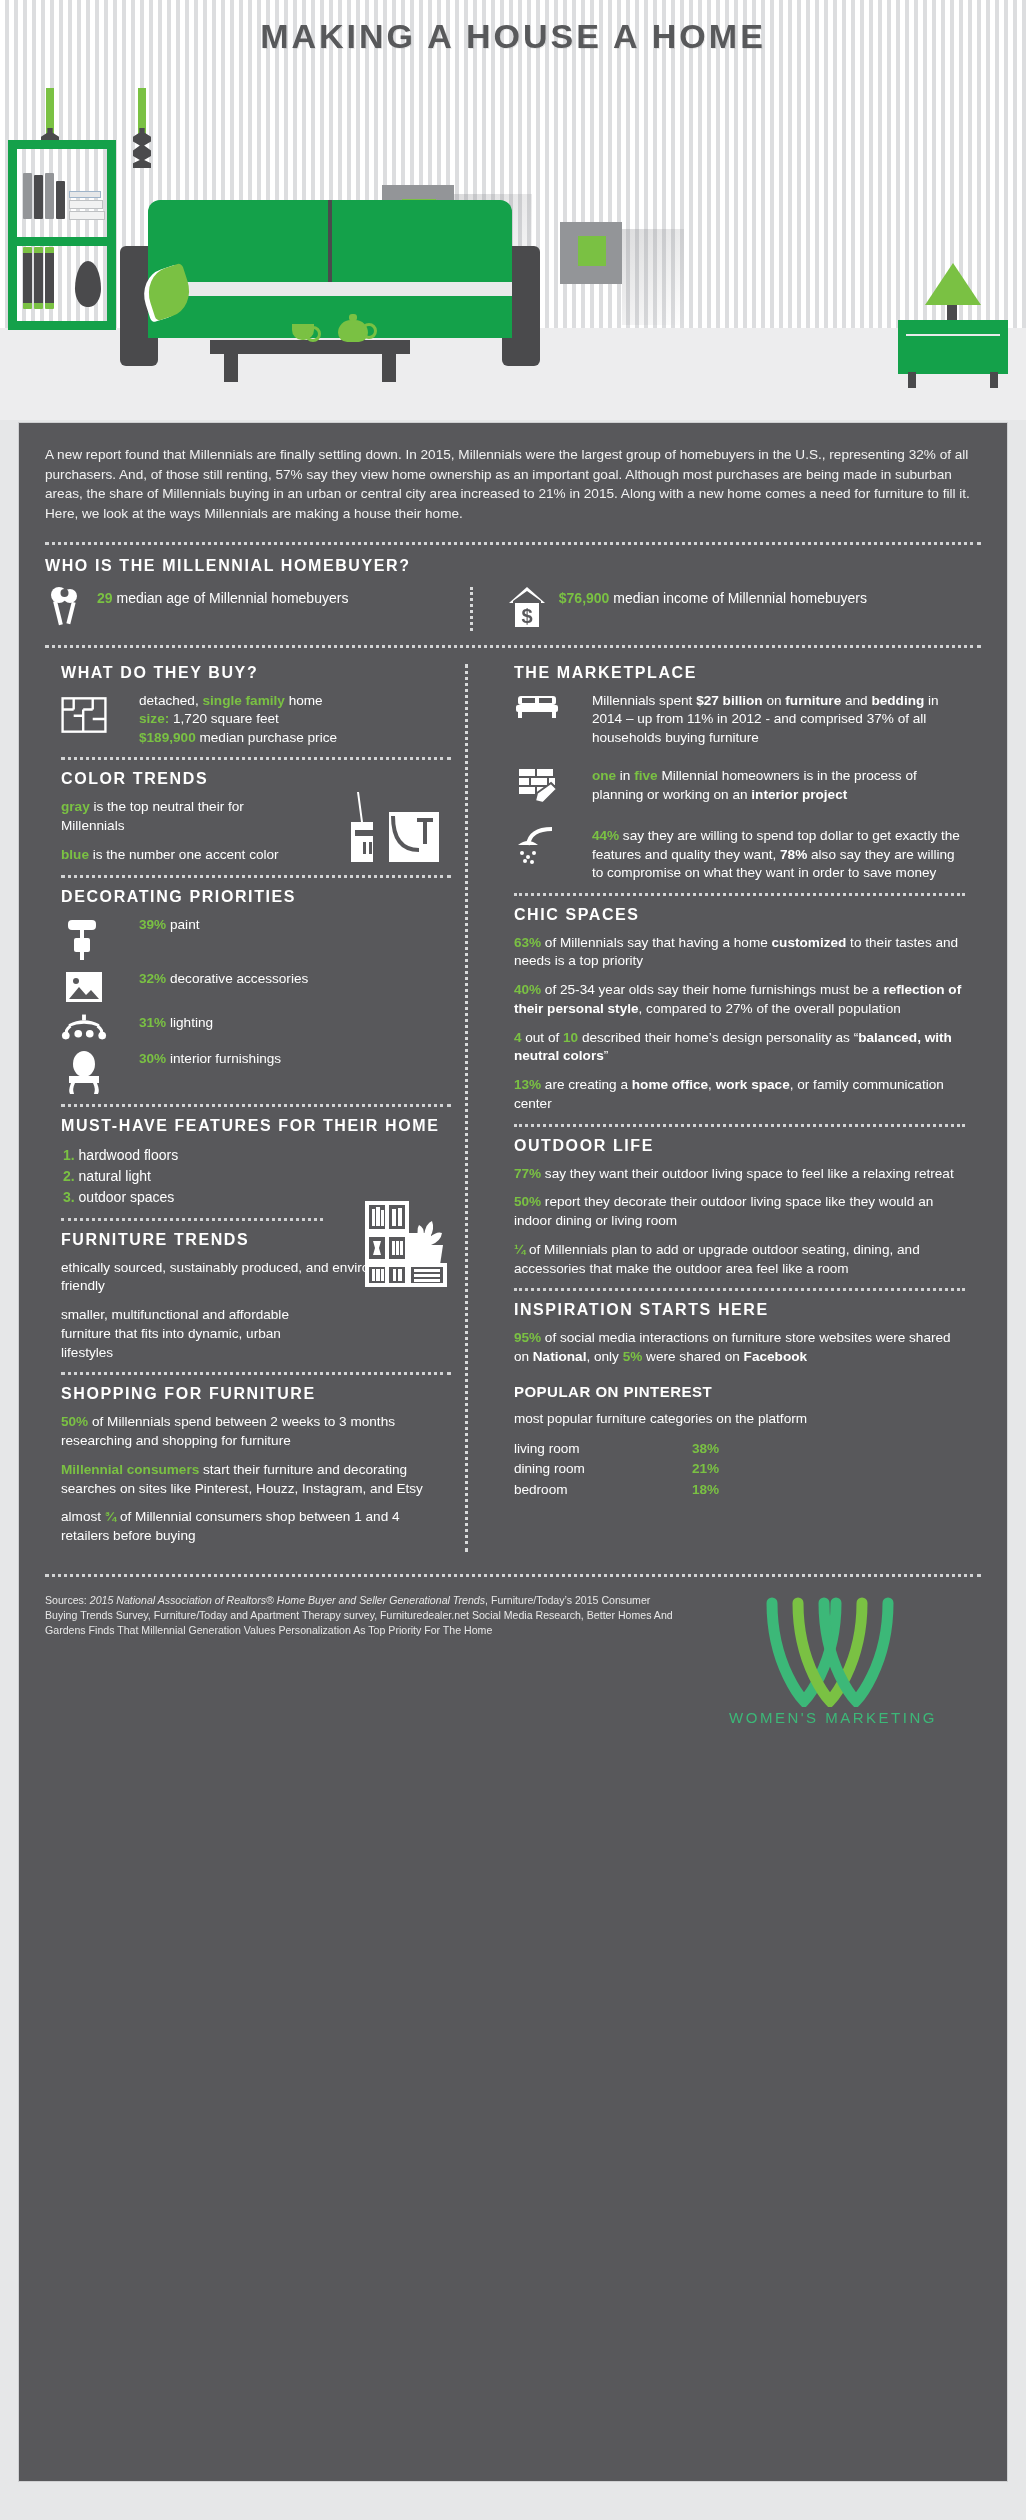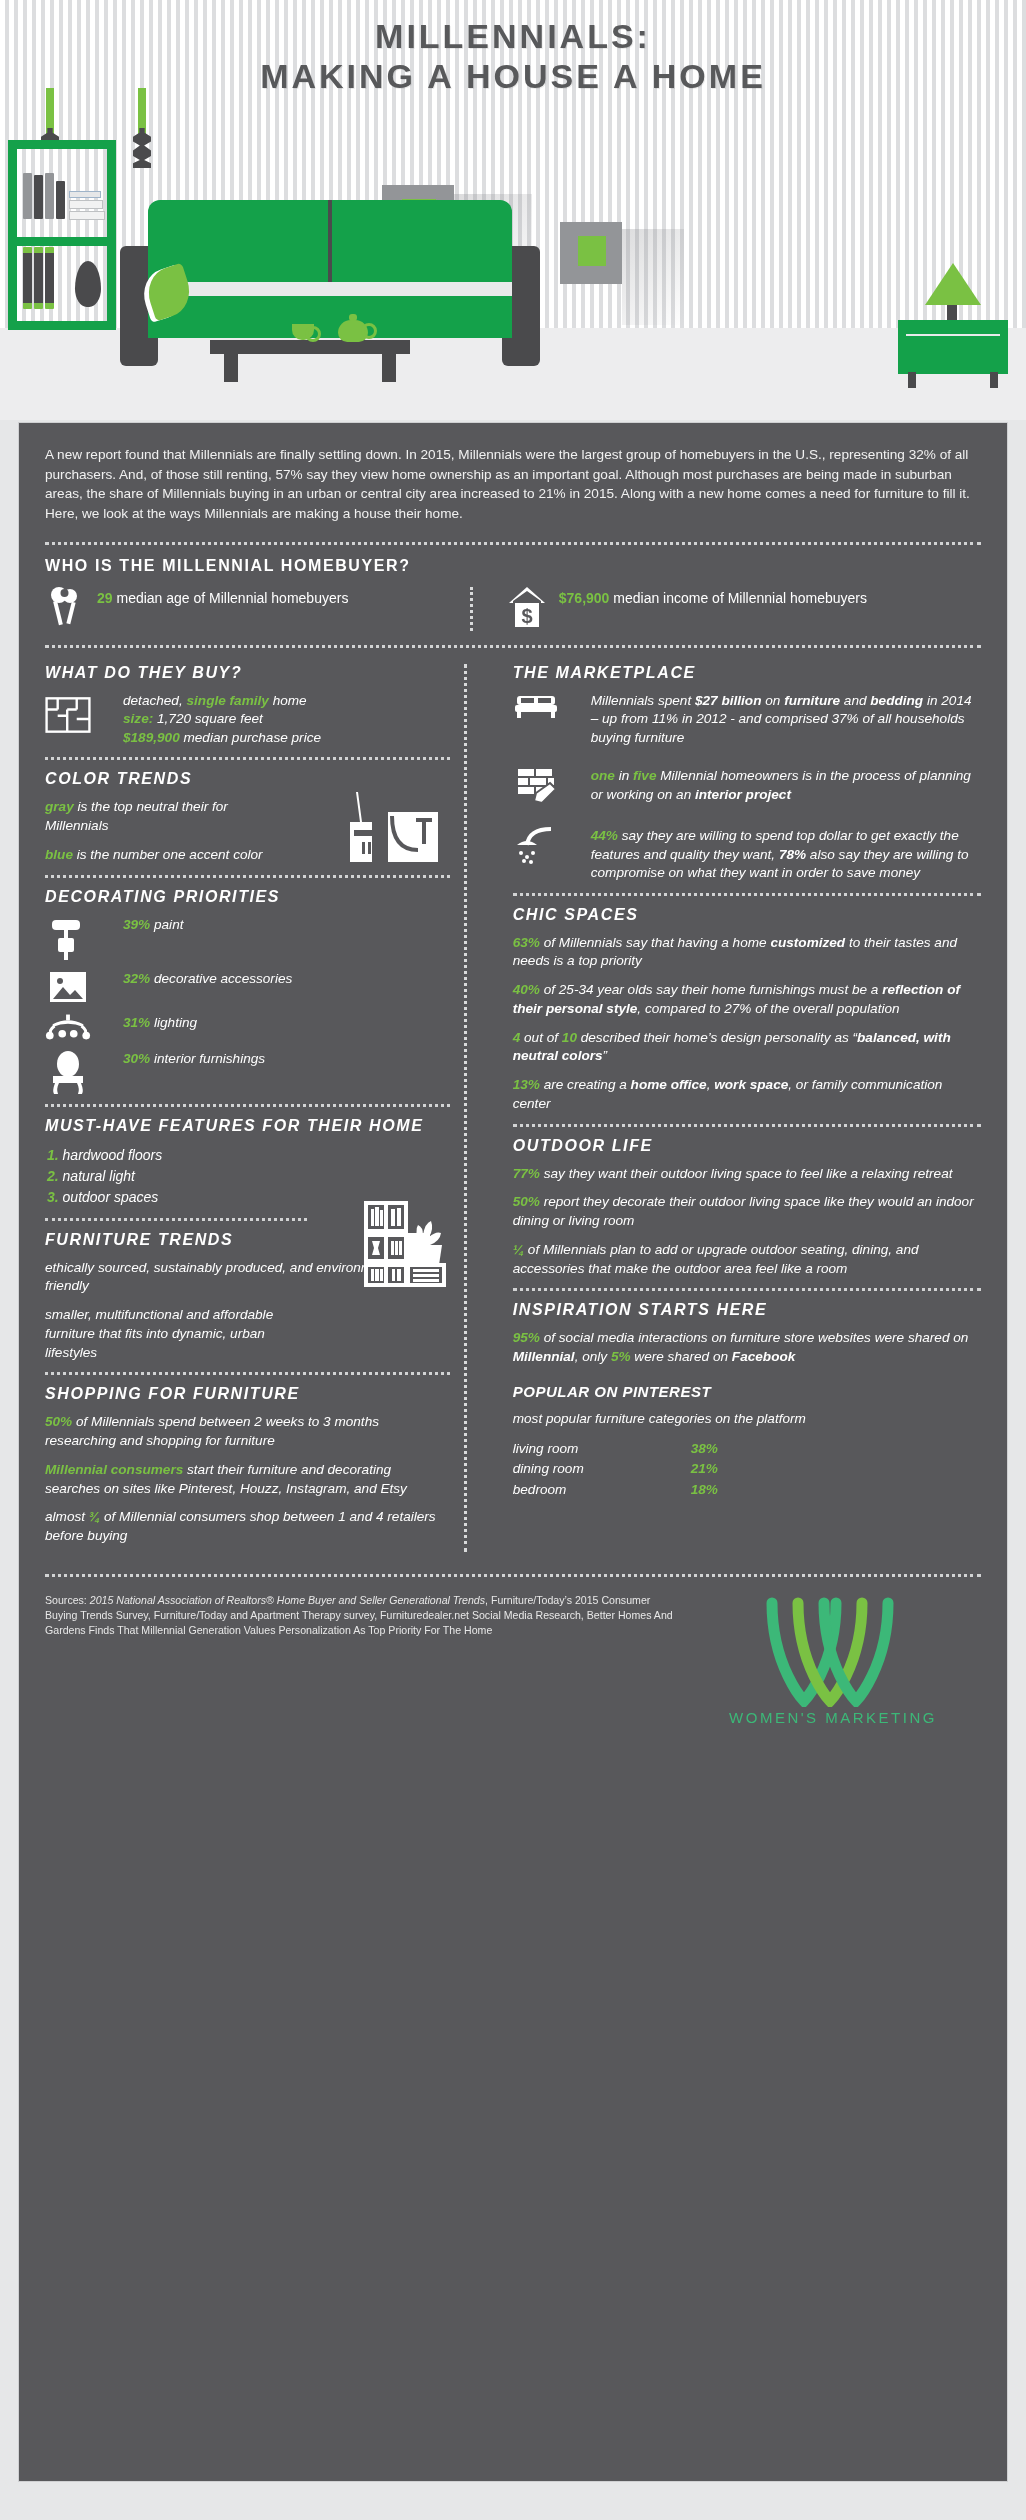--- a/index.html
+++ b/index.html
@@ -106,21 +106,21 @@
 
   
   .whorow{display:flex;padding:0 26px;gap:0;}
   .whocol{display:flex;gap:12px;align-items:flex-start;}
   .whocol.left{width:430px;}
   .whocol.right{width:480px;padding-left:34px;}
   .vdot{width:0;border-left:3px dotted #d9dadb;margin:2px 0;}
   .whotext{font-size:14px;line-height:1.35;padding-top:4px;}
 
   
-  .cols{display:flex;padding:0 26px;font-style:italic;}
+  .cols{display:flex;padding:0 42px;}
   .colL{width:420px;}
   .colR{width:486px;padding-left:30px;}
   .colsep{width:0;border-left:3px dotted #d9dadb;margin:4px 16px 4px 14px;}
 
   .row{display:flex;gap:32px;align-items:flex-start;margin:10px 0;}
   .row .txt{font-size:13.6px;line-height:1.36;flex:1;}
   .para{font-size:13.6px;line-height:1.38;margin:10px 0;}
 
   .icon{flex:0 0 auto;display:block;}
   .iconbox{flex:0 0 auto;width:46px;display:flex;justify-content:center;}
@@ -143,21 +143,20 @@
 </style>
 </head>
 <body>
 
 <div class="page">
 
   <div class="hero">
     <div class="hero-floor"></div>
 
     <div class="hero-title">
-      <span class="l1">Millennials:</span>
       <span class="l2">Making a House a Home</span>
     </div>
 
     <div class="candle" style="left:46px;top:88px;height:48px;"></div>
     <div class="cstand" style="left:41px;top:128px;"></div>
     <div class="candle" style="left:138px;top:88px;height:48px;"></div>
     <div class="cstand" style="left:133px;top:128px;"></div>
 
     <div class="shelf">
       <div class="shelf-inner"></div>
@@ -534,21 +533,21 @@
         <div class="dotrule sm"></div>
 
         <h2 class="sect">Outdoor Life</h2>
         <div class="para"><span class="g">77%</span><span> say they want their outdoor living space to feel like a relaxing retreat</span></div>
         <div class="para"><span class="g">50%</span><span> report they decorate their outdoor living space like they would an indoor dining or living room</span></div>
         <div class="para"><span class="g">¼</span><span> of Millennials plan to add or upgrade outdoor seating, dining, and accessories that make the outdoor area feel like a room</span></div>
 
         <div class="dotrule sm"></div>
 
         <h2 class="sect">Inspiration Starts Here</h2>
-        <div class="para"><span class="g">95%</span><span> of social media interactions on furniture store websites were shared on </span><span class="b">Millennial</span><span>, only </span><span class="g">5%</span><span> were shared on </span><span class="b">Facebook</span></div>
+        <div class="para"><span class="g">95%</span><span> of social media interactions on furniture store websites were shared on </span><span class="b">National</span><span>, only </span><span class="g">5%</span><span> were shared on </span><span class="b">Facebook</span></div>
 
         <h3 class="sub" style="text-transform:uppercase;letter-spacing:.5px;font-size:15px;margin-top:16px;">Popular on Pinterest</h3>
         <div class="para">most popular furniture categories on the platform</div>
 
         <div class="pin-table">
           <div class="prow">
             <span class="pname">living room</span>
             <span class="pval">38%</span>
           </div>
           <div class="prow">

